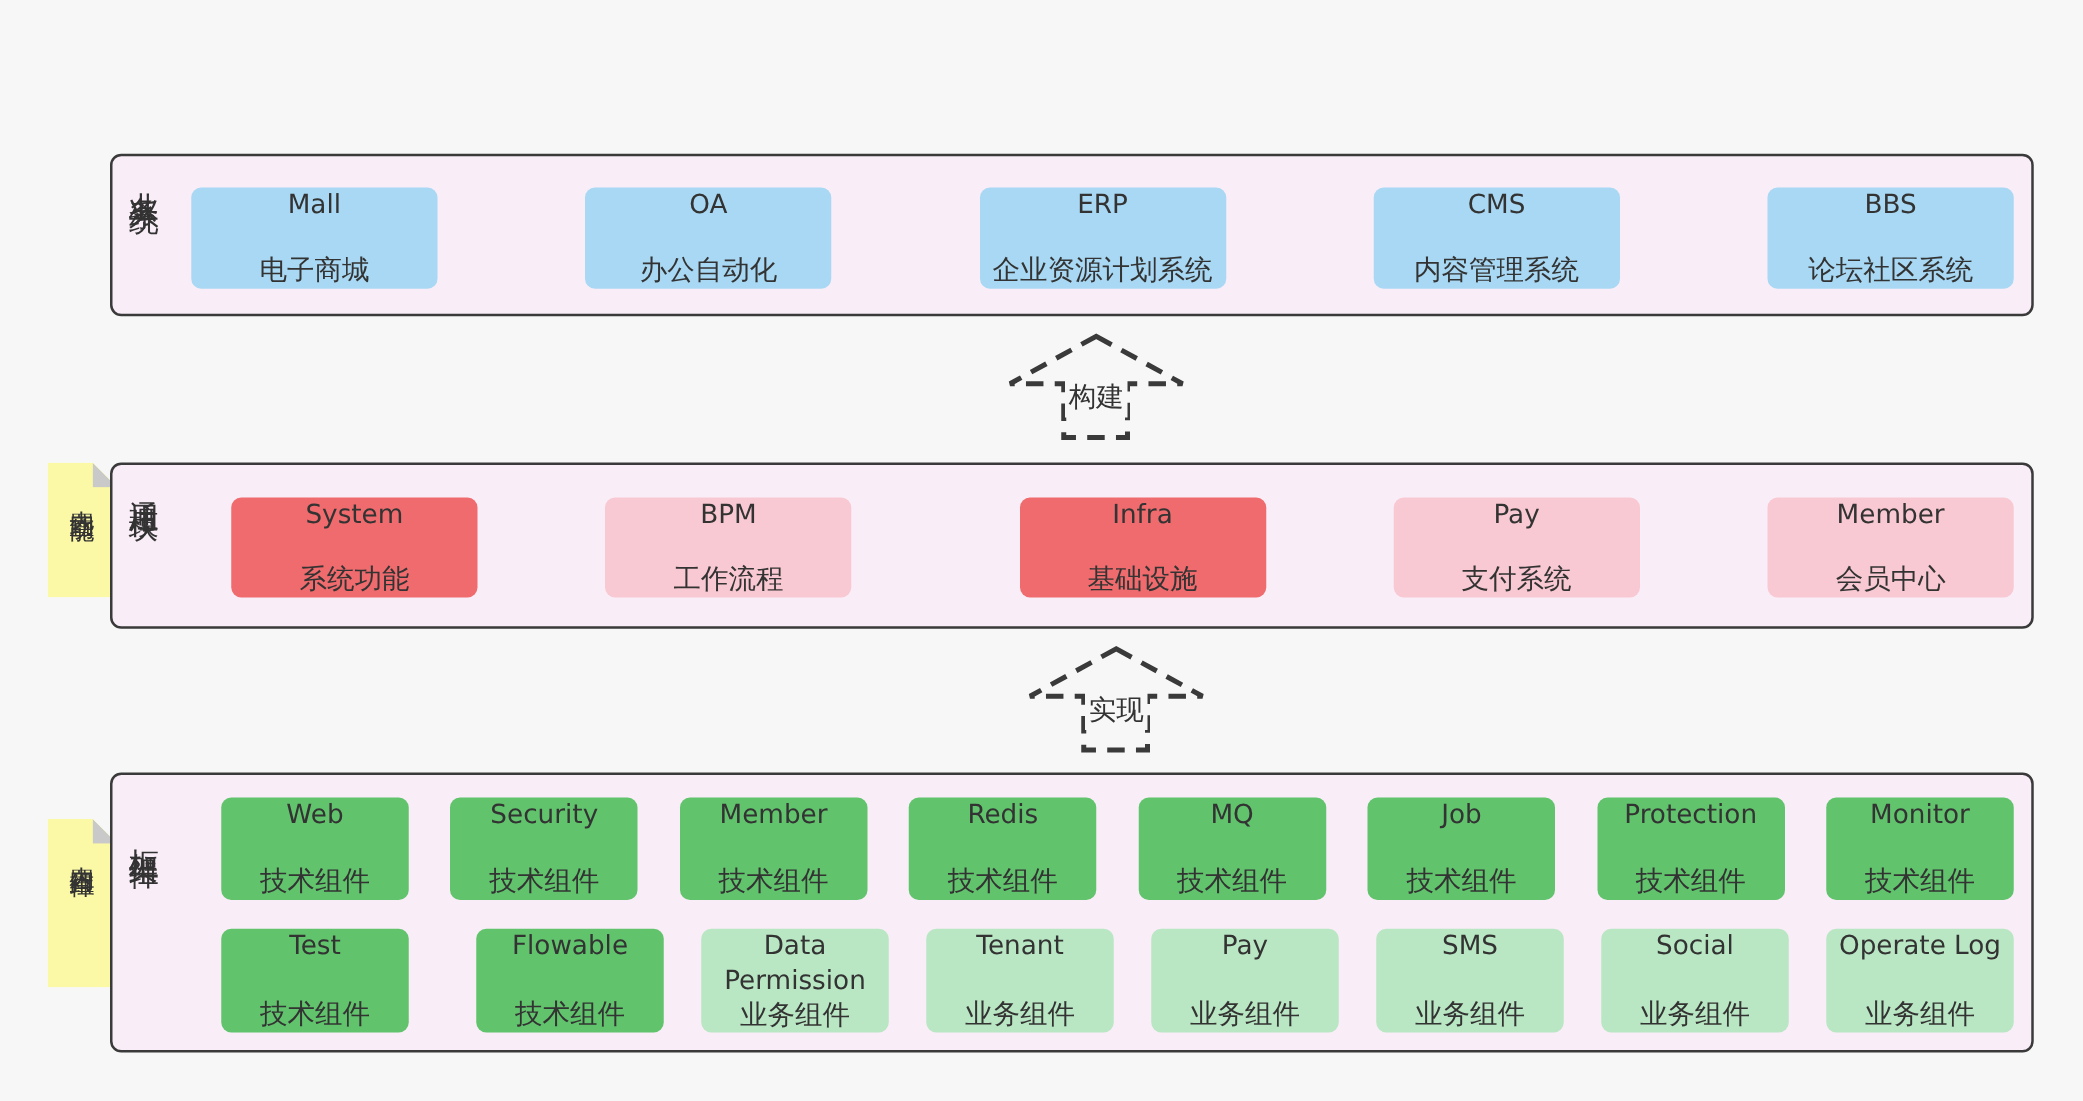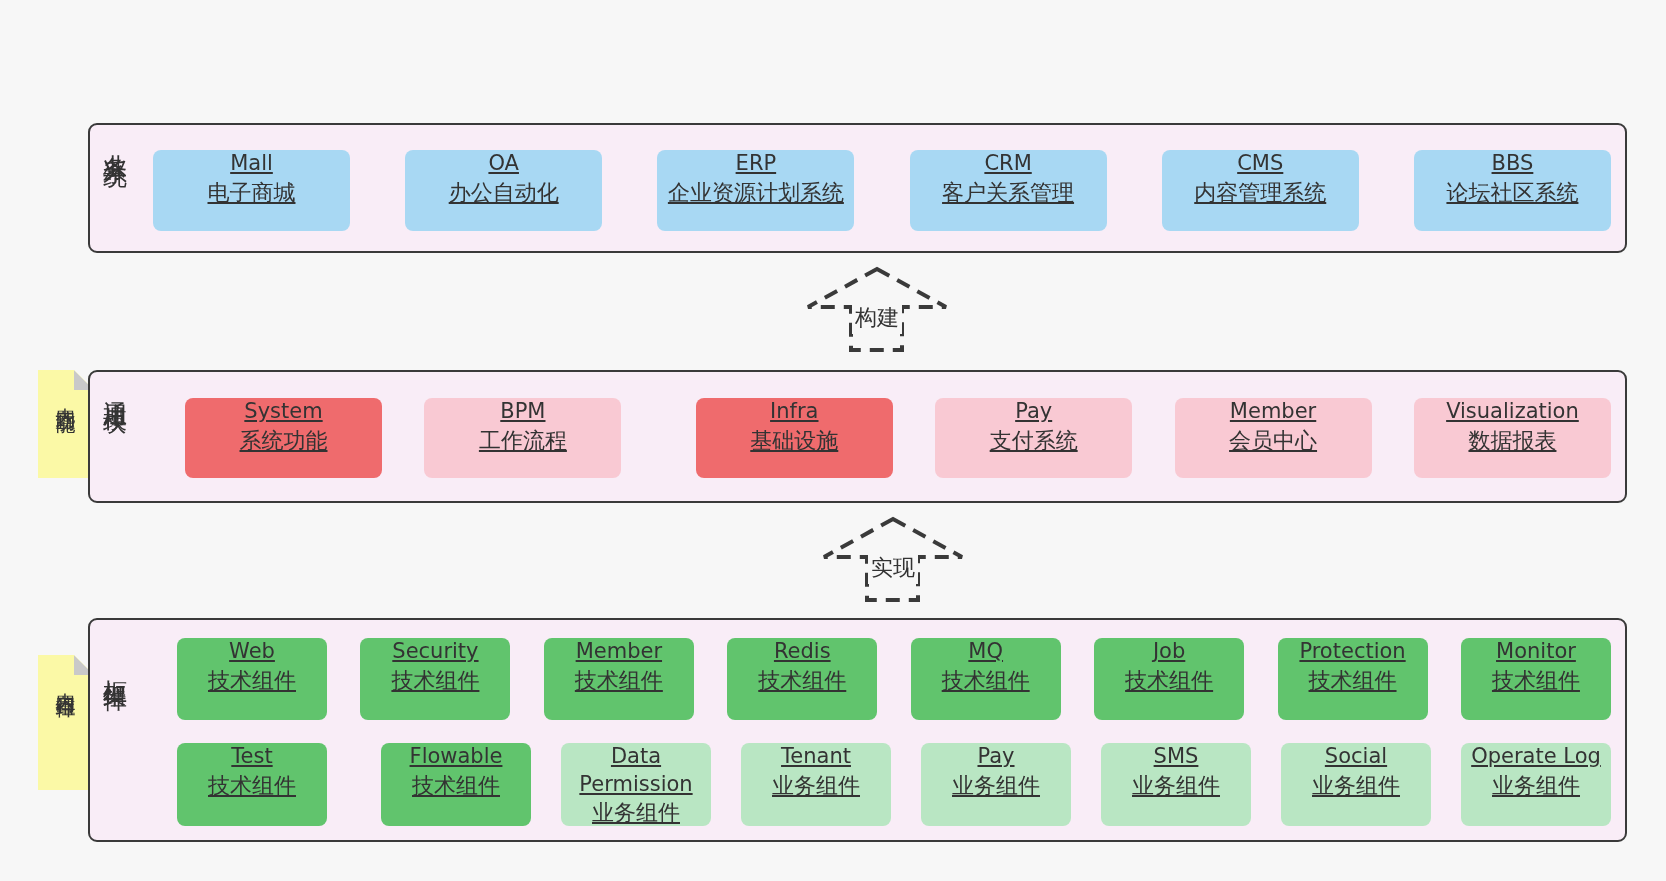--- a/index.html
+++ b/index.html
@@ -38,24 +38,23 @@
   }
   #panel-business .boxrow   { top:25px; height:81px; }
   #panel-modules .boxrow    { top:26px; height:80px; }
   #panel-components .boxrow-1 { top:18px; height:82px; }
   #panel-components .boxrow-2 { top:123px; height:83px; }
 
   .box {
     box-sizing:border-box;
     border-radius:8px;
     display:flex; flex-direction:column;
-    align-items:center; justify-content:flex-start;
+    align-items:center; justify-content:space-between;
     text-align:center;
     line-height:1.32;
-    text-decoration:underline;
   }
   .boxrow .box { width:197px; }
   #panel-components .boxrow .box { width:150px; }
   .box .en { font-size:21px; }
   .box .zh { font-size:22px; }
   .blue       { background:var(--blue,#a8d8f3); }
   .red        { background:var(--red,#ef6b6d);margin-left:32px; }
   .pink       { background:var(--pink,#f9c9d3); }
   .green      { background:var(--green,#61c46d);margin-left:24px; }
   .lightgreen { background:var(--light-green,#b9e6c3); }
@@ -114,24 +113,20 @@
       </div>
       <div class="box blue">
         <div class="en">OA</div>
         <div class="zh">办公自动化</div>
       </div>
       <div class="box blue">
         <div class="en">ERP</div>
         <div class="zh">企业资源计划系统</div>
       </div>
       <div class="box blue">
-        <div class="en">CRM</div>
-        <div class="zh">客户关系管理</div>
-      </div>
-      <div class="box blue">
         <div class="en">CMS</div>
         <div class="zh">内容管理系统</div>
       </div>
       <div class="box blue">
         <div class="en">BBS</div>
         <div class="zh">论坛社区系统</div>
       </div>
     </div>
 </section>
 
@@ -158,24 +153,20 @@
         <div class="zh">基础设施</div>
       </div>
       <div class="box pink">
         <div class="en">Pay</div>
         <div class="zh">支付系统</div>
       </div>
       <div class="box pink">
         <div class="en">Member</div>
         <div class="zh">会员中心</div>
       </div>
-      <div class="box pink">
-        <div class="en">Visualization</div>
-        <div class="zh">数据报表</div>
-      </div>
     </div>
 </section>
 
 <div class="arrow" id="arrow-implement">
   <svg viewBox="0 0 144 88">
     <polygon points="72,3 141,41 97,41 97,84 46,84 46,41 3,41" fill="none" stroke="#3a3a3a" stroke-width="4" stroke-dasharray="14 9"></polygon>
   </svg>
   <div class="alabel">实现</div>
 </div>
 

